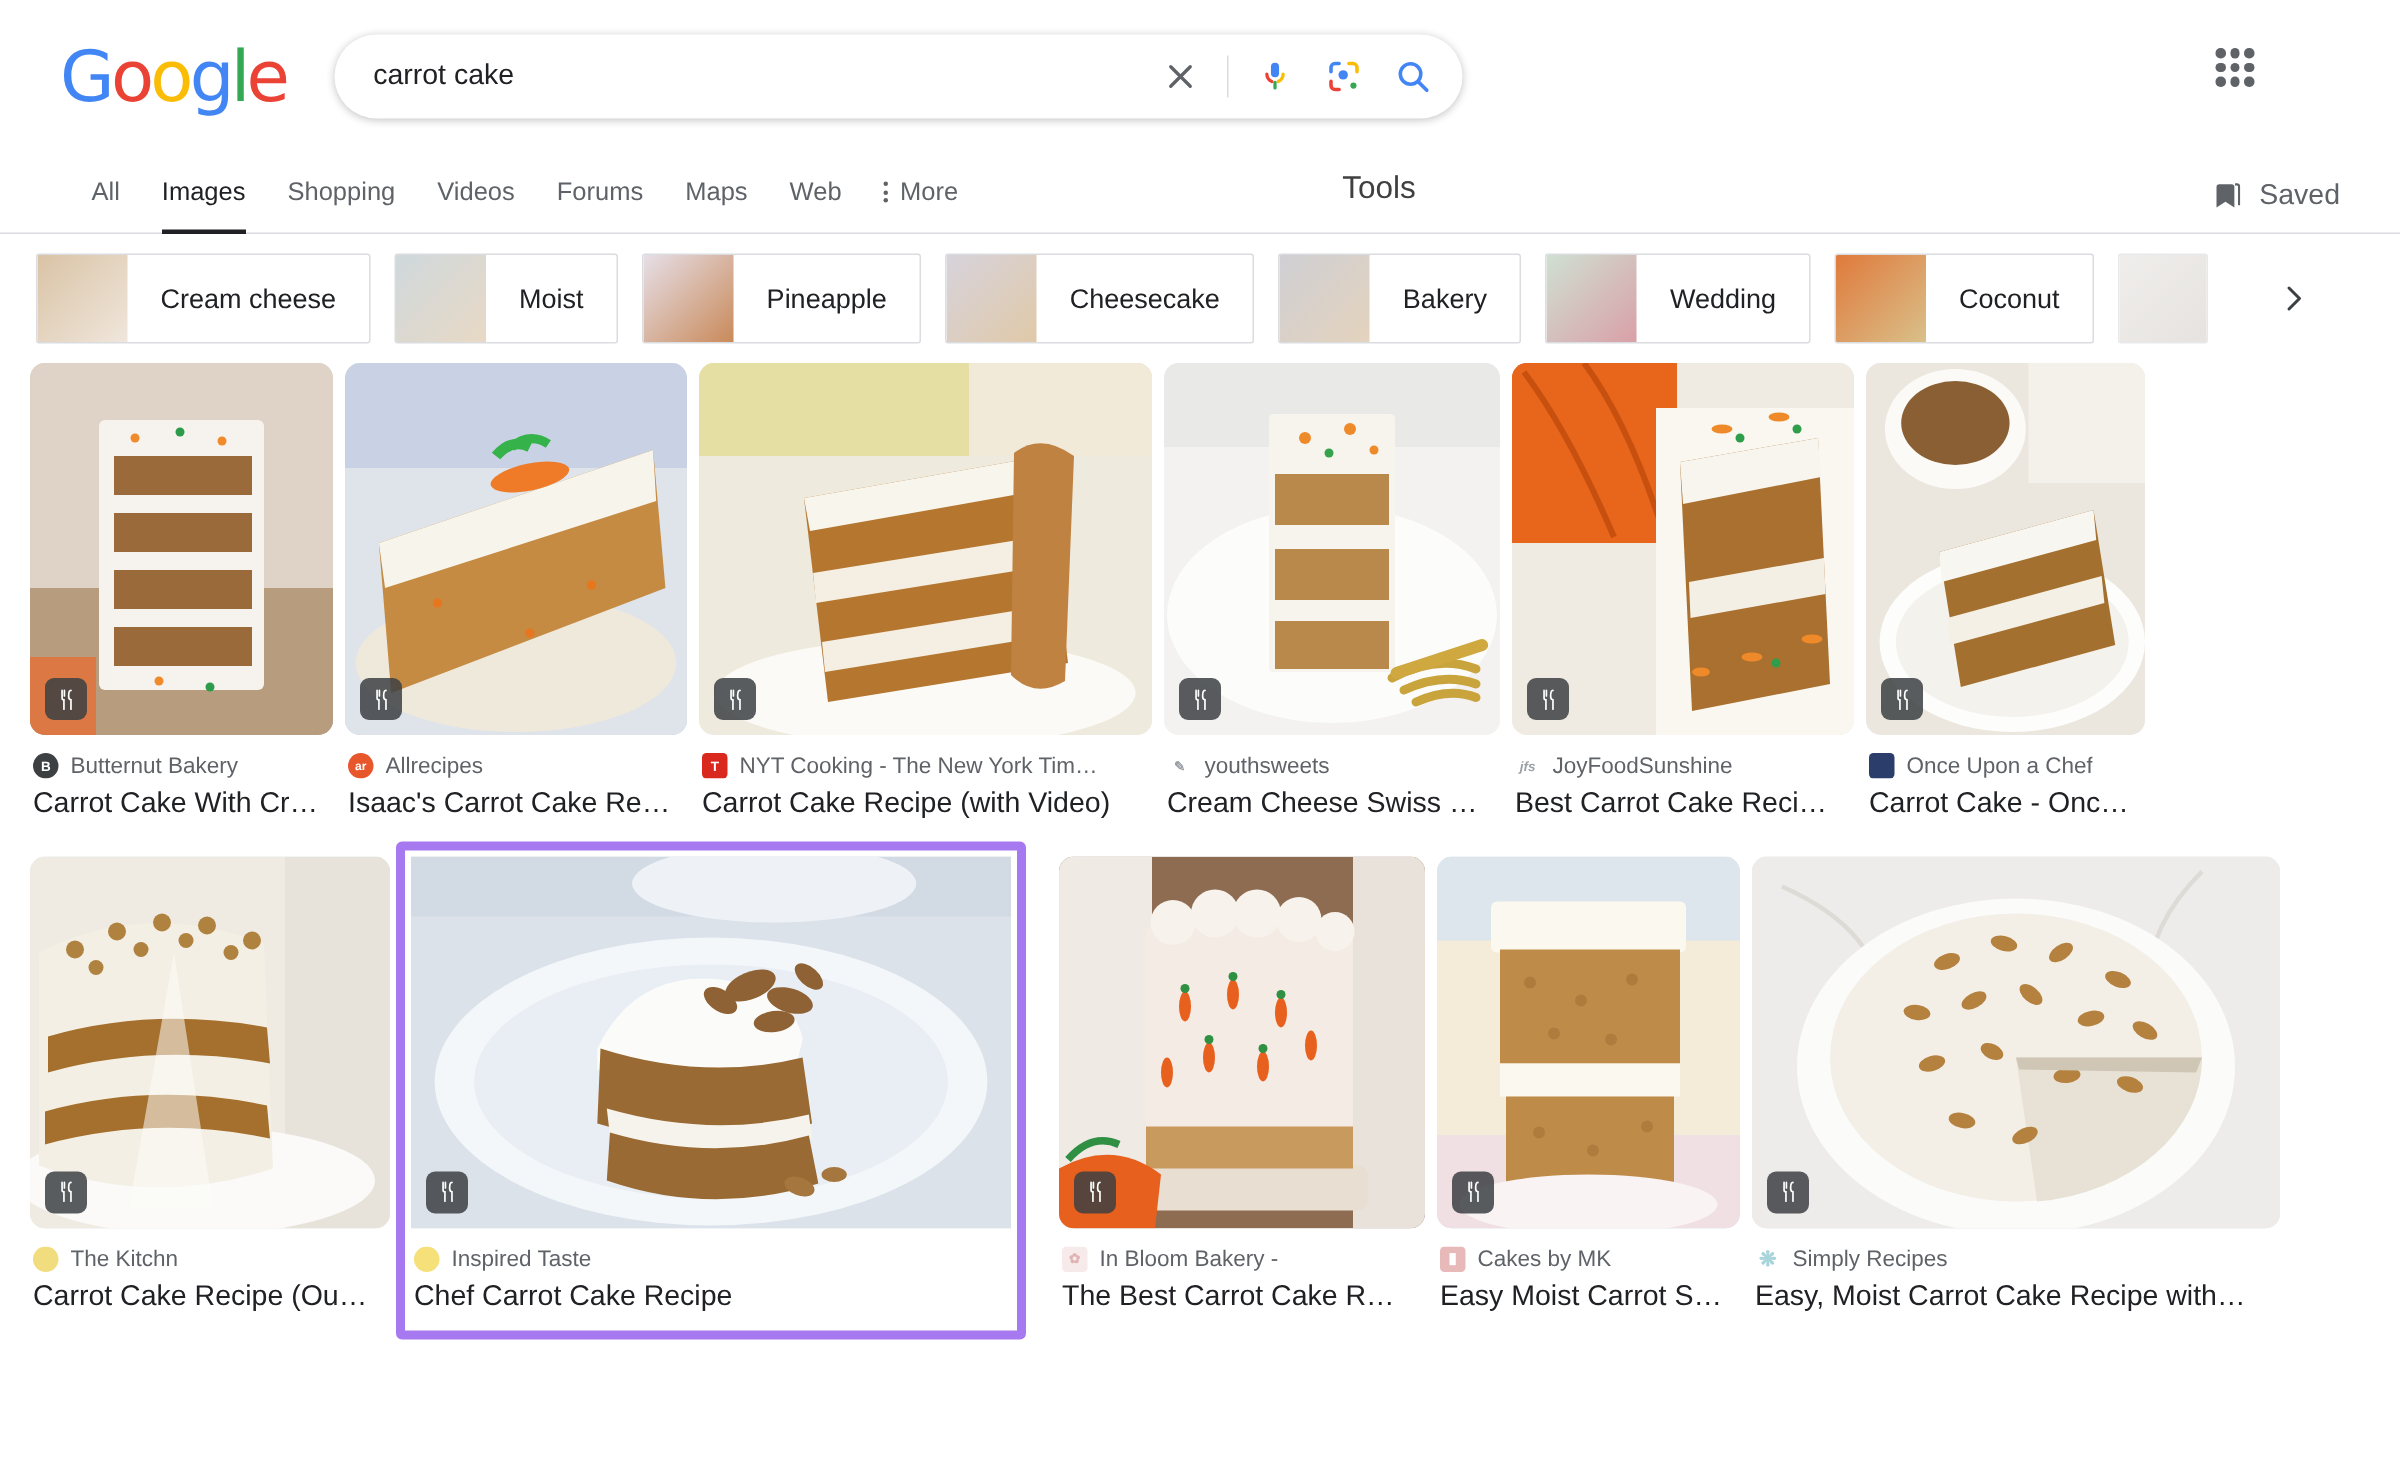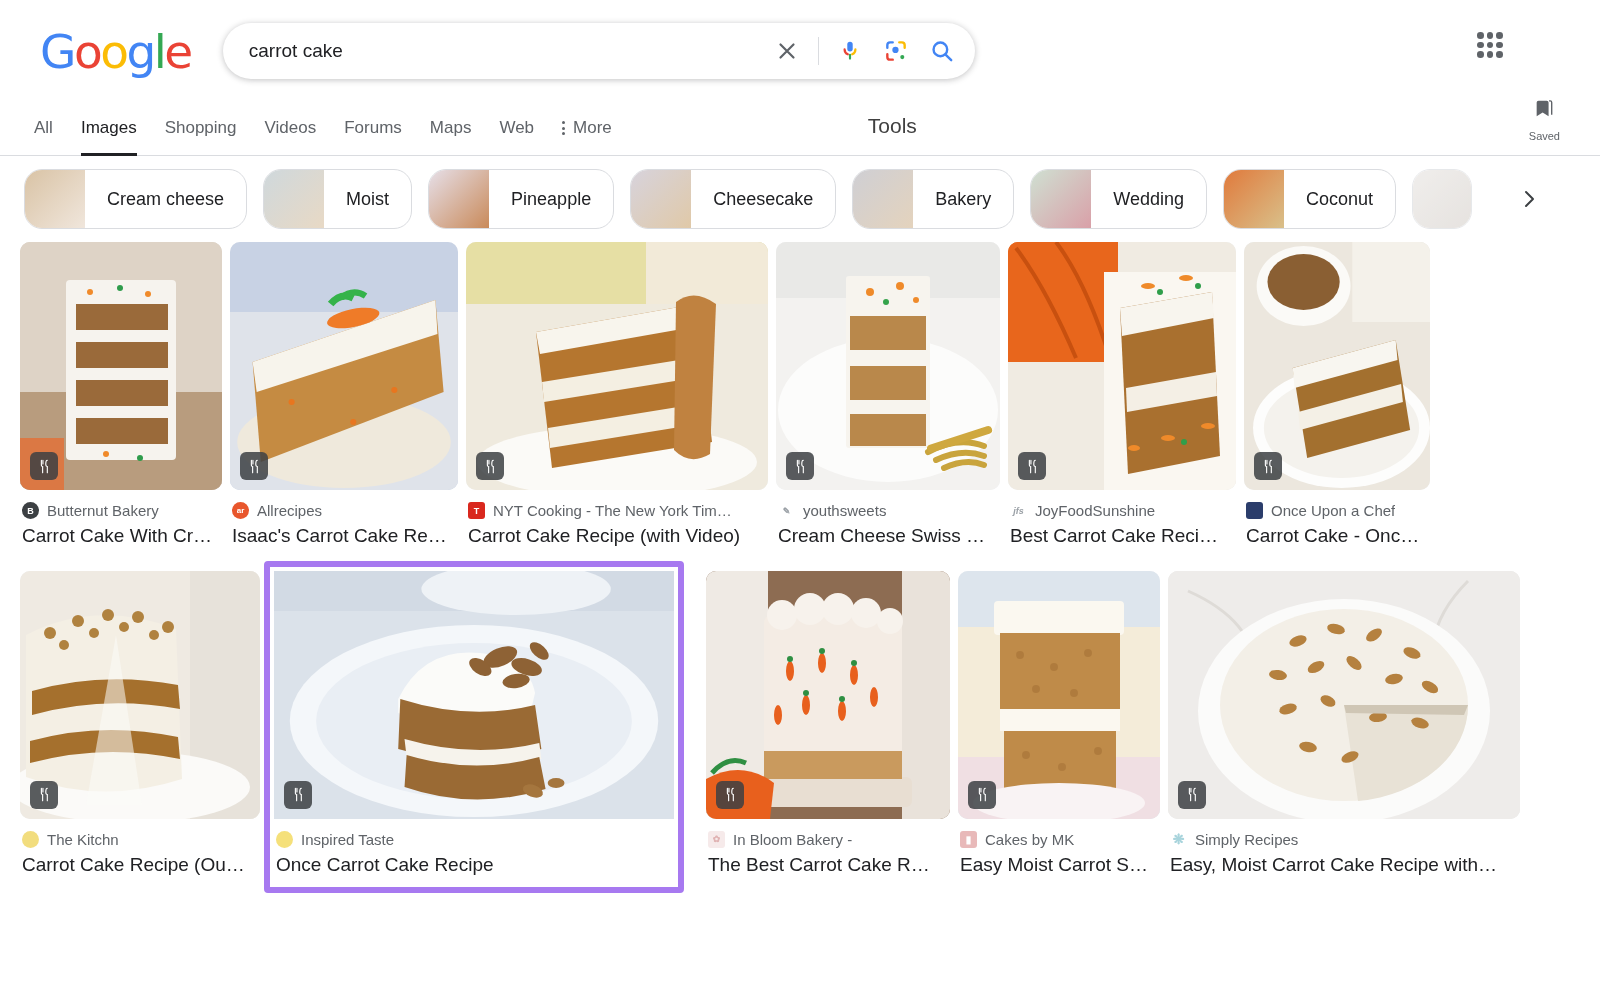--- a/index.html
+++ b/index.html
@@ -77,21 +77,21 @@
     cursor: pointer;
   }
   .apps-grid i { background: #5f6368; border-radius: 50%; width: 100%; height: 100%; display:block;}
 
   
   .navbar {
     position: relative;
     height: 54px;
     display: flex;
     align-items: flex-end;
-    padding: 0 20px;
+    padding: 0 47px;
     border-bottom: 1px solid #dadce0;
   }
   .navtabs { display: flex; align-items: flex-end; gap: 0; }
   .navtab {
     font-size: 17px;
     color: #5f6368;
     padding: 0 14px 17px 14px;
     cursor: pointer;
     white-space: nowrap;
     position: relative;
@@ -108,42 +108,41 @@
   .kebab i { width: 3px; height: 3px; border-radius: 50%; background: #5f6368; display:block;}
   .tools-btn {
     font-size: 21px; color: #404040;
     padding: 0 14px 17px 14px;
     margin-left: 228px;
     cursor: pointer;
   }
   .saved-btn {
     position: absolute;
     right: 40px; bottom: 13px;
-    display: flex; align-items: center; gap: 10px;
-    font-size: 11px; color: #5f6368;
+    display: flex; align-items: flex-end; gap: 10px;
+    font-size: 19px; color: #5f6368;
     cursor: pointer;
-    flex-direction: column;
   }
 
   
   .chips-row {
     position: relative;
     height: 86px;
     display: flex;
     align-items: center;
     padding-left: 24px;
     overflow: hidden;
   }
   .chip {
     height: 60px;
     flex: 0 0 auto;
     display: flex;
     align-items: center;
     border: 1px solid #dadce0;
-    border-radius: 18px;
+    border-radius: 2px;
     background: #fff;
     margin-right: 16px;
     overflow: hidden;
     cursor: pointer;
     white-space: nowrap;
   }
   .chip-thumb {
     width: 60px; height: 58px;
     flex: 0 0 auto;
     background-size: cover;
@@ -615,21 +614,21 @@
           <svg width="15" height="15" viewBox="0 0 24 24">
               <path d="M7 2v8a2 2 0 0 0 2 2v10M7 2v6M9.5 2v6M16.5 2c-1.5 0-2.5 3-2.5 6s1 4 2.5 4V22" stroke="#fff" stroke-width="1.8" fill="none" stroke-linecap="round"></path>
             </svg>
         </div>
       </div>
       <div class="meta" style="padding-bottom:10px">
         <div class="src">
           <span class="favicon" style="background:#f5e07a;border-radius:50%"></span>
           <span class="src-text">Inspired Taste</span>
         </div>
-        <div class="title">Once Carrot Cake Recipe</div>
+        <div class="title">Chef Carrot Cake Recipe</div>
       </div>
     </div>
 
     <div class="card" style="width:244px;margin-left:14px">
       <div class="thumb-wrap" style="height:248px">
         <svg class="thumb" viewBox="0 0 244 248" preserveAspectRatio="none">
           <rect width="244" height="248" fill="#8d6c52"></rect>
           <rect x="0" width="62" height="248" fill="#efeae4"></rect>
           <rect x="196" width="48" height="248" fill="#e9e2da"></rect>
           <rect x="58" y="44" width="138" height="164" rx="8" fill="#f4ece4"></rect>

